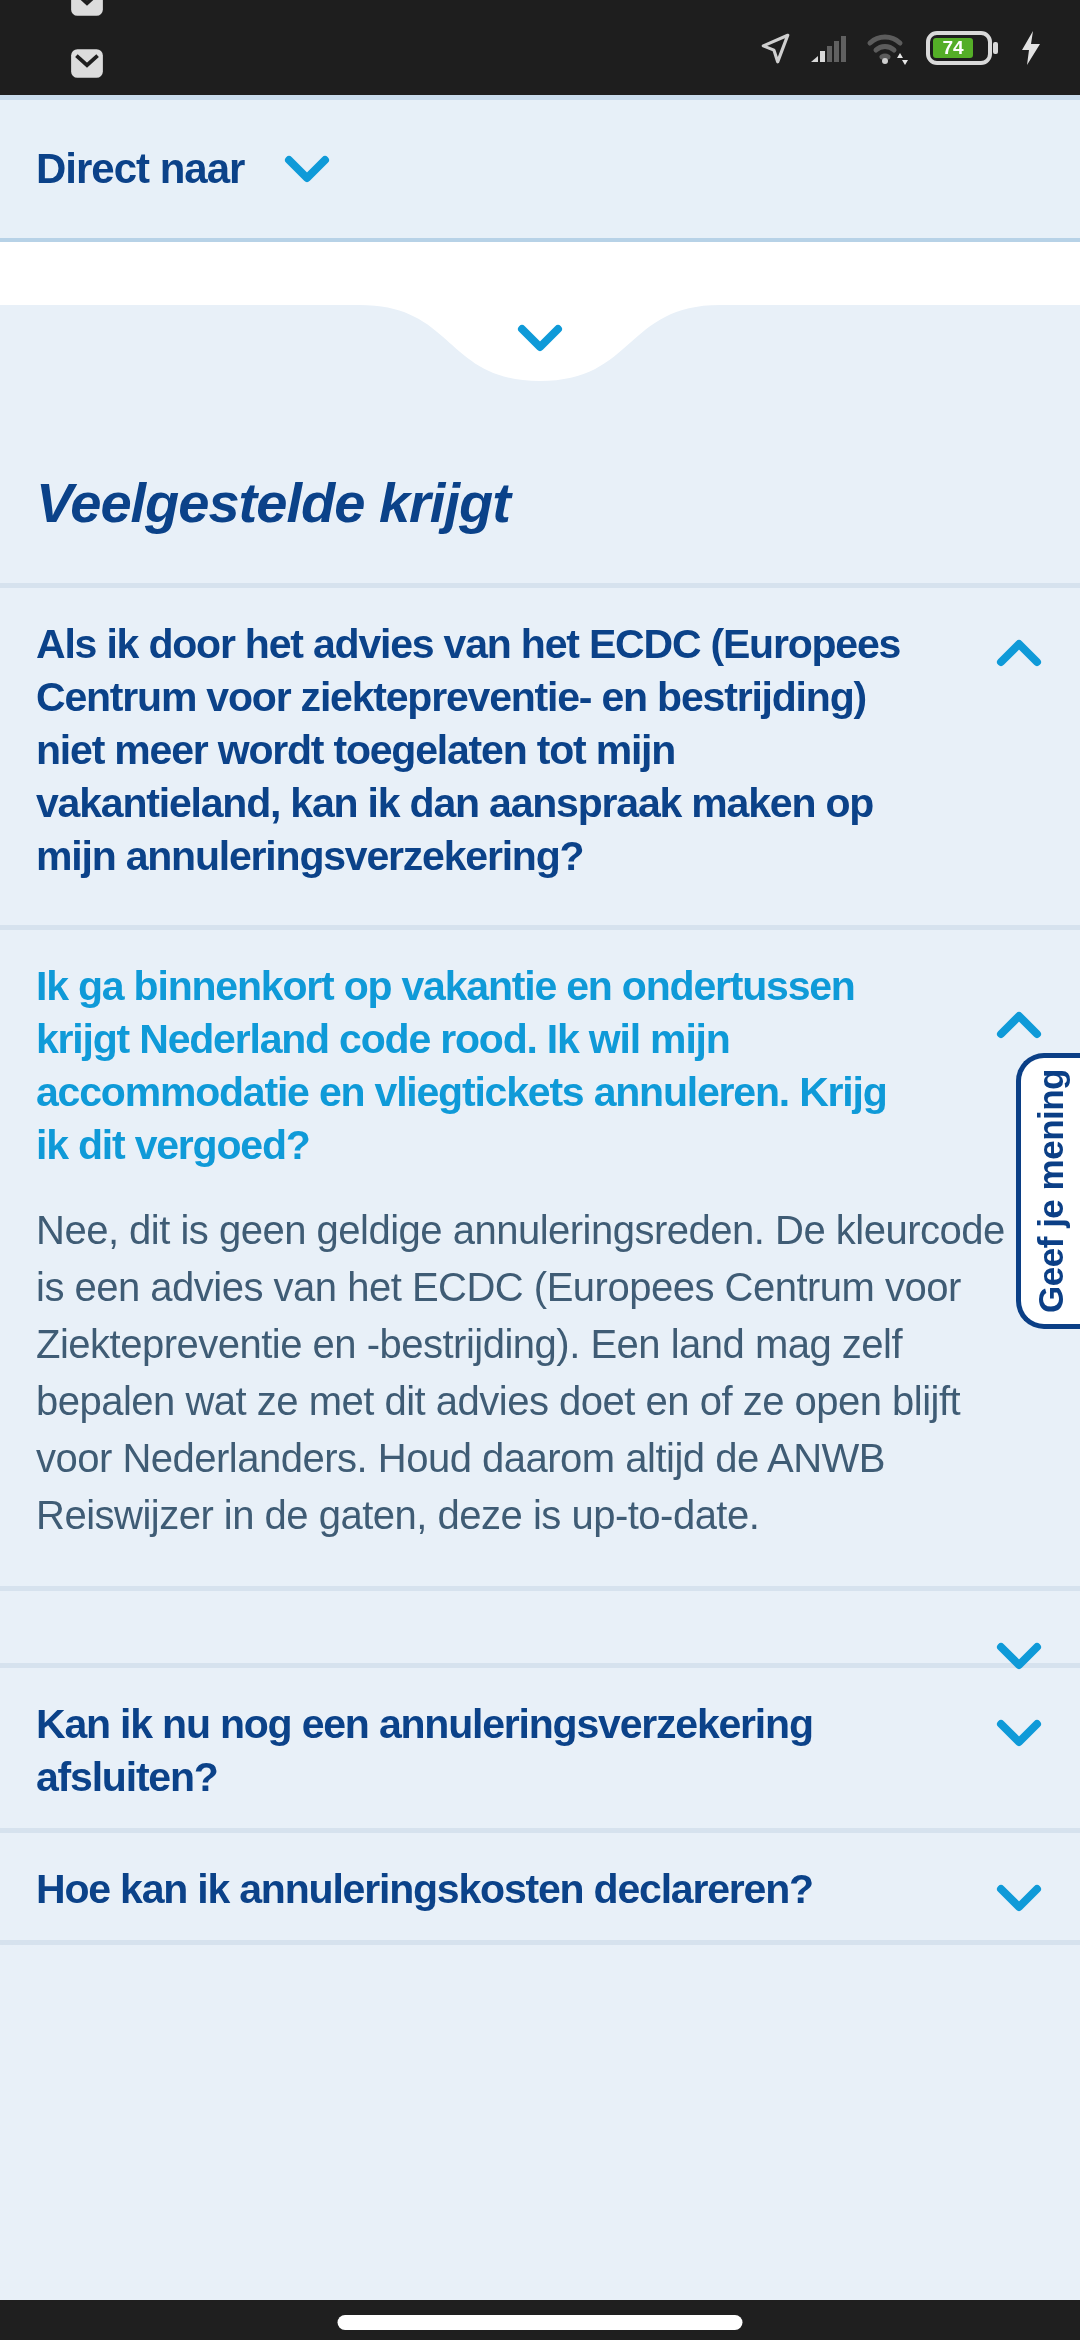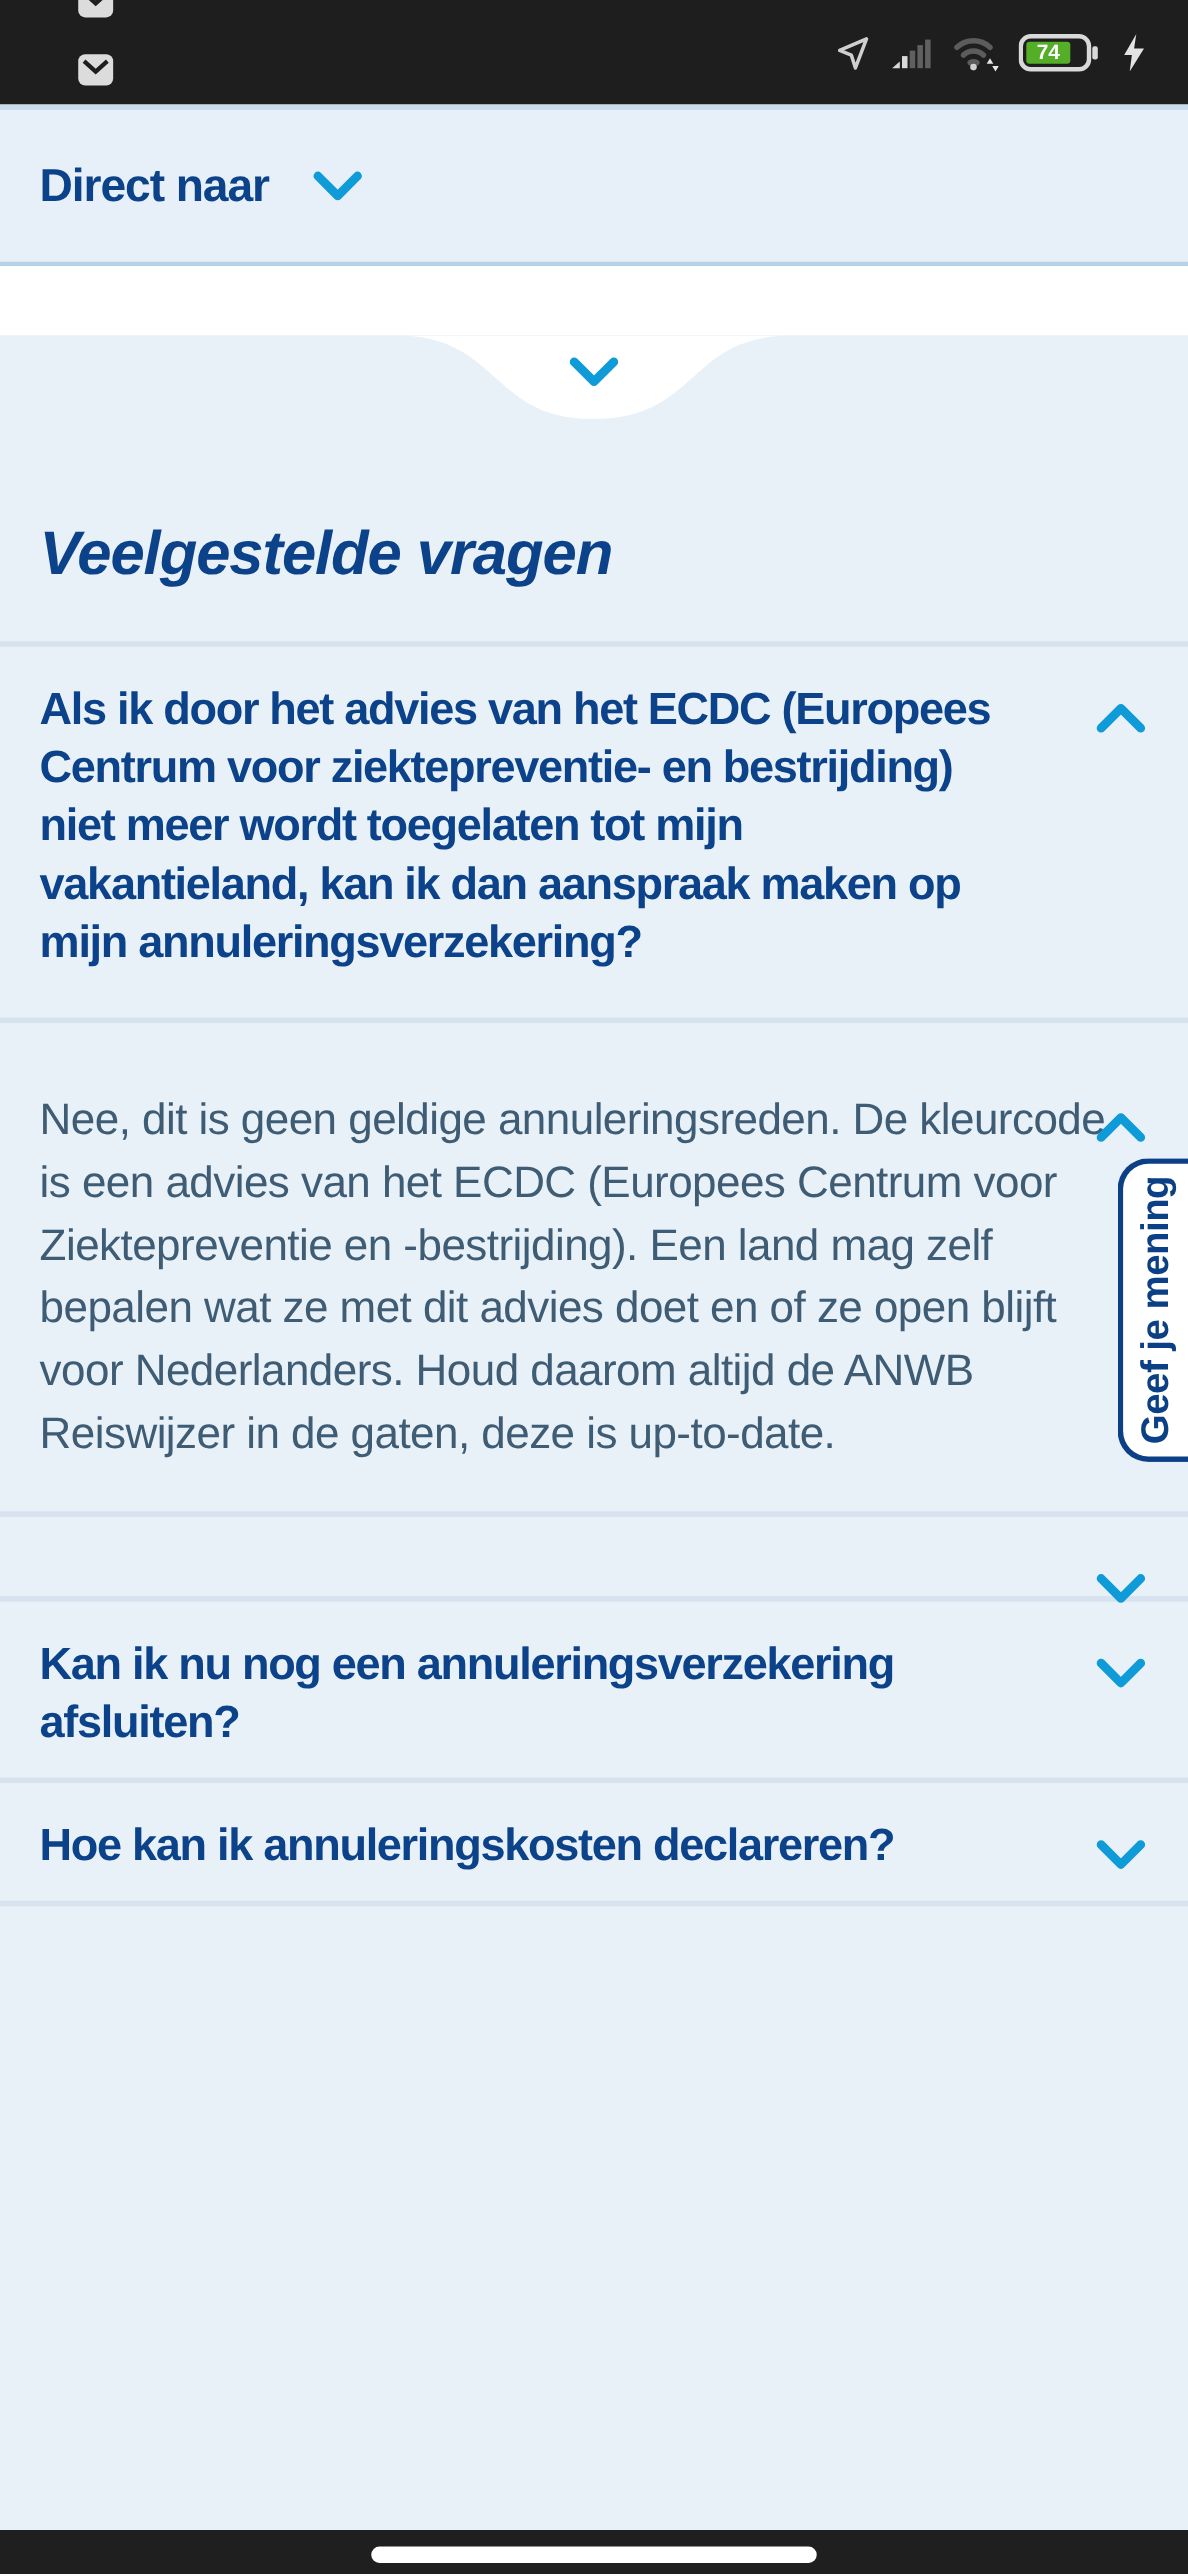--- a/index.html
+++ b/index.html
@@ -192,39 +192,40 @@
 
     <svg class="notch" viewBox="0 0 360 80" preserveAspectRatio="none">
         <path d="M0,0 C95,0 85,76 180,76 C275,76 265,0 360,0 Z" fill="#ffffff"></path>
       </svg>
     <span class="notch-chevron">
       <svg width="48" height="30" viewBox="0 0 48 30">
           <polyline points="6,6 24,24 42,6" fill="none" stroke="#0f9ad8" stroke-width="8" stroke-linecap="round" stroke-linejoin="round"></polyline>
         </svg>
     </span>
 
-    <h1 class="faq-title">Veelgestelde vragen</h1>
+    <h1 class="faq-title">Veelgestelde krijgt</h1>
 
     <div class="faq-divider"></div>
 
     <div class="faq-item">
       <button class="faq-question">
         <span>Als ik door het advies van het ECDC (Europees Centrum voor ziektepreventie- en bestrijding) niet meer wordt toegelaten tot mijn vakantieland, kan ik dan aanspraak maken op mijn annuleringsverzekering?</span>
         <span class="q-chevron">
           <svg width="46" height="30" viewBox="0 0 46 30">
               <polyline points="5,24 23,6 41,24" fill="none" stroke="#0f9ad8" stroke-width="8" stroke-linecap="round" stroke-linejoin="round"></polyline>
             </svg>
         </span>
       </button>
     </div>
 
     <div class="faq-divider"></div>
 
     <div class="faq-item">
       <button class="faq-question highlight">
+        <span>Ik ga binnenkort op vakantie en ondertussen krijgt Nederland code rood. Ik wil mijn accommodatie en vliegtickets annuleren. Krijg ik dit vergoed?</span>
         <span class="q-chevron" style="top:40px;">
           <svg width="46" height="30" viewBox="0 0 46 30">
               <polyline points="5,24 23,6 41,24" fill="none" stroke="#0f9ad8" stroke-width="8" stroke-linecap="round" stroke-linejoin="round"></polyline>
             </svg>
         </span>
       </button>
       <div class="faq-answer">Nee, dit is geen geldige annuleringsreden. De kleurcode is een advies van het ECDC (Europees Centrum voor Ziektepreventie en -bestrijding). Een land mag zelf bepalen wat ze met dit advies doet en of ze open blijft voor Nederlanders. Houd daarom altijd de ANWB Reiswijzer in de gaten, deze is up-to-date.</div>
     </div>
 
     <div class="faq-divider"></div>

